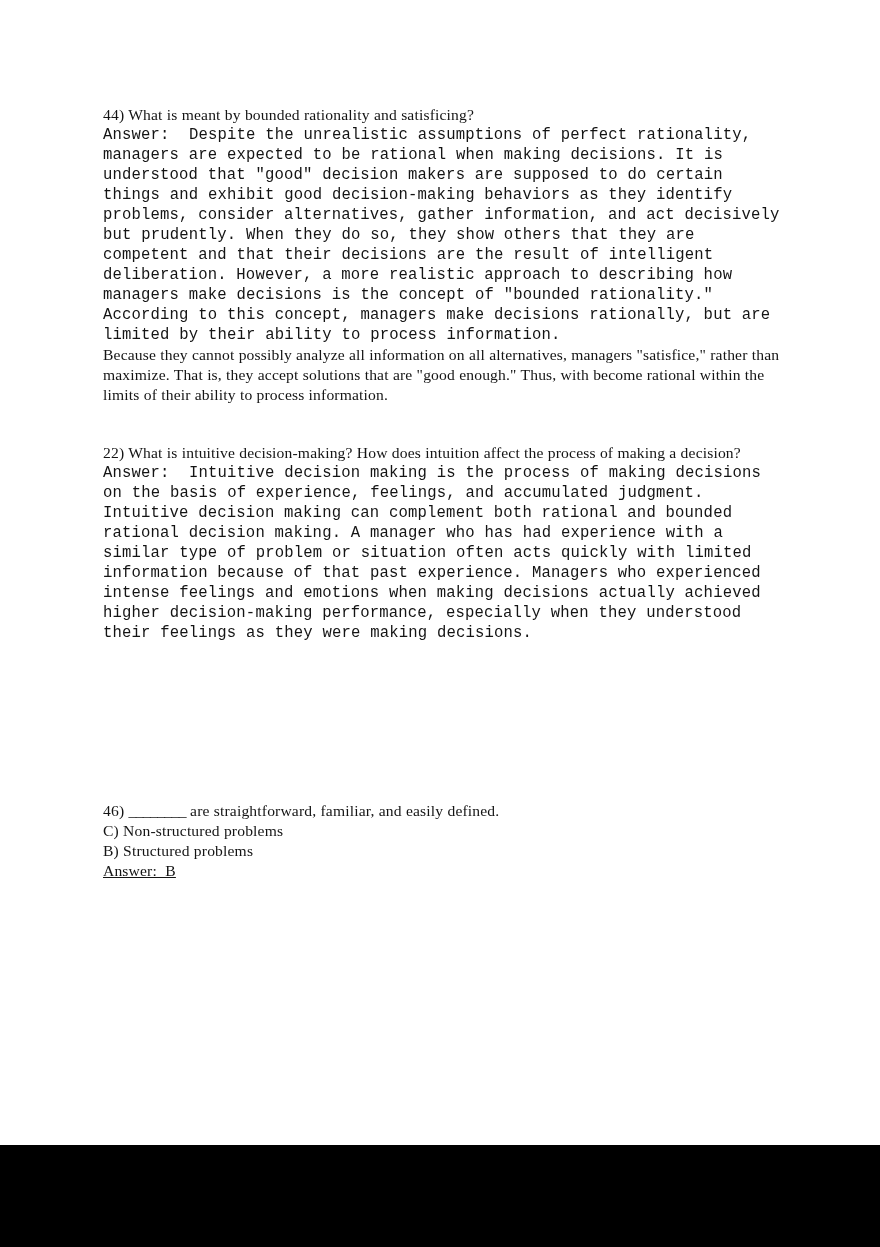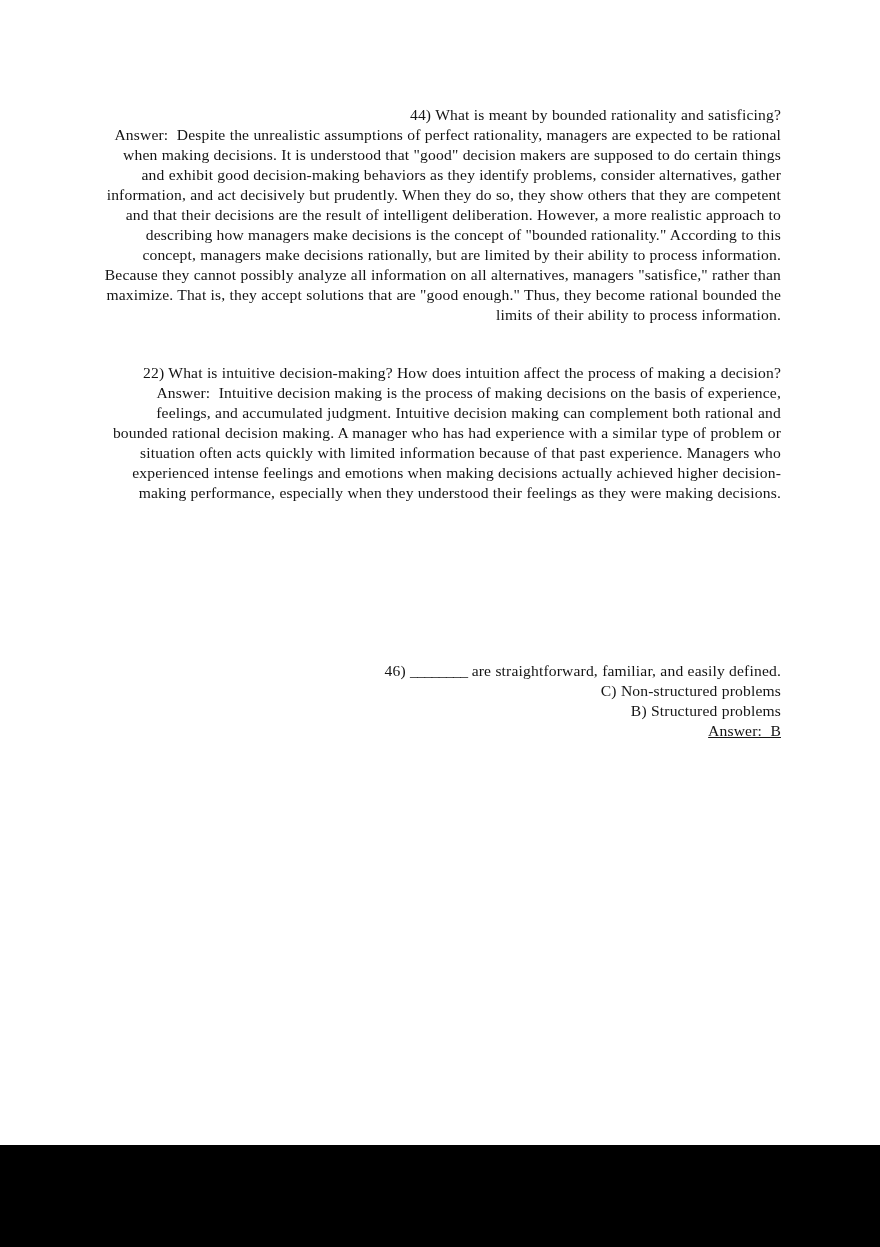--- a/index.html
+++ b/index.html
@@ -24,34 +24,35 @@
   .content {
     position: absolute;
     left: 103px;
     top: 105px;
     width: 678px;
   }
   .qblock {
     font-size: 15.6px;
     line-height: 20px;
     color: #141414;
-    text-align: right;
+    text-align: left;
     letter-spacing: 0.01em;
     word-spacing: 0.01em;
   }
   .qblock p {
     margin: 0;
     padding: 0;
   }
   .q-stem {
     margin: 0;
   }
   .q-answer {
     margin: 0;
     white-space: pre-wrap;
+    font-family: Liberation Mono, monospace;
   }
   .q-para {
     margin: 0;
     white-space: pre-wrap;
   }
   .gap-small {
     height: 38px;
   }
   .gap-large {
     height: 158px;
@@ -79,21 +80,21 @@
 </head>
 <body>
 
 <div class="page">
 
   <div class="content">
 
     <div class="qblock">
       <p class="q-stem">44) What is meant by bounded rationality and satisficing?</p>
       <p class="q-answer">Answer:  Despite the unrealistic assumptions of perfect rationality, managers are expected to be rational when making decisions. It is understood that "good" decision makers are supposed to do certain things and exhibit good decision-making behaviors as they identify problems, consider alternatives, gather information, and act decisively but prudently. When they do so, they show others that they are competent and that their decisions are the result of intelligent deliberation. However, a more realistic approach to describing how managers make decisions is the concept of "bounded rationality." According to this concept, managers make decisions rationally, but are limited by their ability to process information.</p>
-      <p class="q-para">Because they cannot possibly analyze all information on all alternatives, managers "satisfice," rather than maximize. That is, they accept solutions that are "good enough." Thus, they become rational bounded the limits of their ability to process information.</p>
+      <p class="q-para">Because they cannot possibly analyze all information on all alternatives, managers "satisfice," rather than maximize. That is, they accept solutions that are "good enough." Thus, with become rational within the limits of their ability to process information.</p>
     </div>
 
     <div class="gap-small"></div>
 
     <div class="qblock">
       <p class="q-stem">22) What is intuitive decision-making?  How does intuition affect the process of making a decision?</p>
       <p class="q-answer">Answer:  Intuitive decision making is the process of making decisions on the basis of experience, feelings, and accumulated judgment. Intuitive decision making can complement both rational and bounded rational decision making. A manager who has had experience with a similar type of problem or situation often acts quickly with limited information because of that past experience. Managers who experienced intense feelings and emotions when making decisions actually achieved higher decision-making performance, especially when they understood their feelings as they were making decisions.</p>
     </div>
 
     <div class="gap-large"></div>

